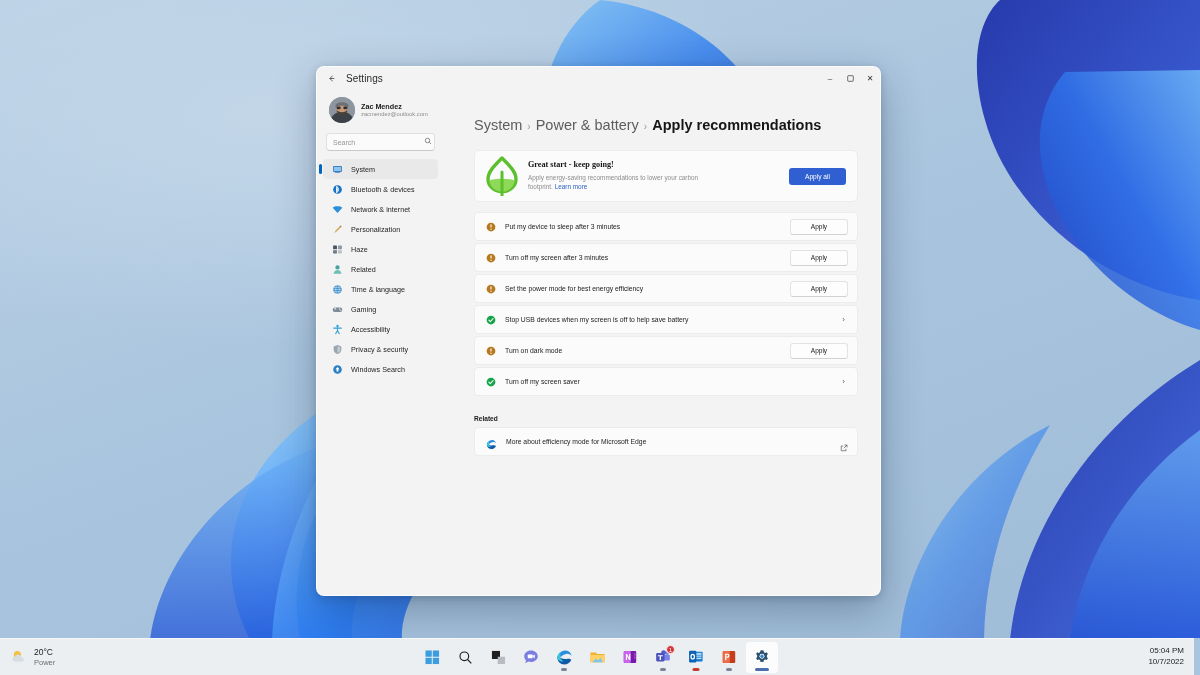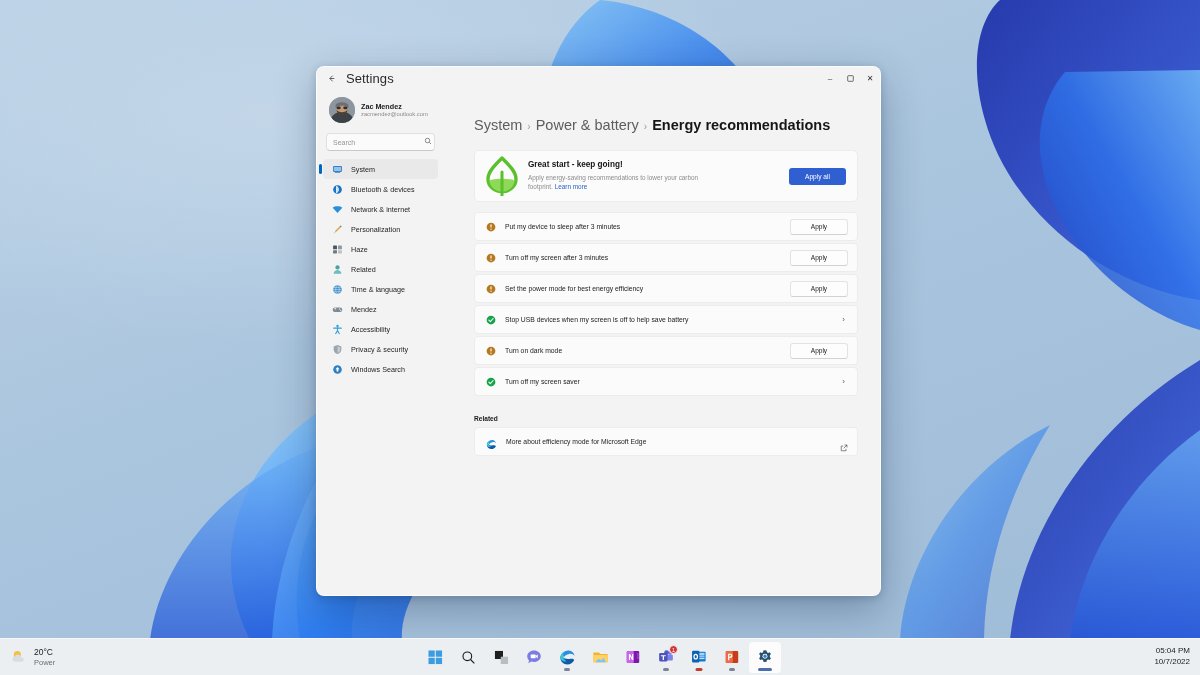--- a/index.html
+++ b/index.html
@@ -36,21 +36,21 @@
     height: 22px; flex: 0 0 22px;
     display: flex; align-items: center;
     background: #f3f3f3;
     padding-left: 7px;
   }
   .back-btn {
     width: 15px; height: 15px; border-radius: 3px;
     display: flex; align-items: center; justify-content: center;
     color: #4a4a4a; font-size: 9px; line-height: 1;
   }
-  .title-text { font-size: 13px; color: #2b2b2b; margin-left: 7px; letter-spacing: .1px; }
+  .title-text { font-size: 10px; color: #2b2b2b; margin-left: 7px; letter-spacing: .1px; }
   .win-controls { margin-left: auto; display: flex; height: 22px; }
   .win-ctl {
     width: 20px; height: 22px;
     display: flex; align-items: center; justify-content: center;
     color: #333; font-size: 8px;
   }
 
   .window-body { flex: 1; display: flex; min-height: 0; }
 
   
@@ -121,21 +121,21 @@
     background: #fbfbfb;
     border: 1px solid #ececec;
     border-radius: 5px;
     height: 52px;
     display: flex; align-items: center;
     padding: 0 11px 0 7px;
     margin-bottom: 10px;
   }
   .leaf { width: 40px; height: 44px; flex: 0 0 40px; display:flex; align-items:center; justify-content:center; }
   .hero-text { margin-left: 6px; flex: 1; min-width: 0; }
-  .hero-title { font-size: 8.2px; font-weight: bold; color: #141414; line-height: 1.3; }
+  .hero-title { font-size: 8.2px; font-weight: bold; color: #141414; line-height: 1.3; font-family: Liberation Serif, serif; }
   .hero-desc { font-size: 6.4px; color: #8d8d8d; line-height: 1.45; margin-top: 2px; max-width: 178px; }
   .hero-link { color: #2c62c4; }
   .apply-all {
     width: 57px; height: 17px; flex: 0 0 57px;
     background: #2f5fd0; color: #fff;
     border: none; border-radius: 3px;
     font-family: inherit; font-size: 6.6px;
     display: flex; align-items: center; justify-content: center;
   }
 
@@ -165,21 +165,21 @@
   .related-row {
     background: #fbfbfb; border: 1px solid #ececec; border-radius: 4px;
     height: 29px; display: flex; align-items: center; padding: 0 9px 0 11px;
   }
   .edge-ico { width: 11px; height: 11px; flex: 0 0 11px; }
   .related-label { font-size: 6.8px; color: #1c1c1c; margin-left: 9px; flex: 1; }
   .ext-ico { width: 8px; height: 8px; color: #4a4a4a; padding-right: 2px; }
 
   
   #taskbar {
-    position: absolute; left: 0; right: 0; bottom: 0; height: 37px;
+    position: absolute; left: 0; right: 6px; bottom: 0; height: 37px;
     background: #f3f3f3e8;
     backdrop-filter: blur(18px);
     border-top: 1px solid rgba(255,255,255,.55);
     display: flex; align-items: center;
   }
   .weather { display: flex; align-items: center; gap: 6px; padding-left: 10px; width: 200px; }
   .weather-ico { width: 18px; height: 18px; }
   .weather-temp { font-size: 8.5px; color: #1b1b1b; line-height: 1.25; }
   .weather-cond { font-size: 7.5px; color: #6c6c6c; line-height: 1.25; }
 
@@ -379,21 +379,21 @@
         </div>
         <div class="nav-item">
           <span class="nav-ico">
               <svg viewBox="0 0 16 16">
                 <rect x="1" y="5" width="14" height="6.6" rx="3.2" fill="#7e8a96"></rect>
                 <circle cx="11.2" cy="7.3" r="0.95" fill="#e8eef3"></circle>
                 <circle cx="12.8" cy="9.2" r="0.95" fill="#e8eef3"></circle>
                 <path d="M3.3 6.7 H6.1 M4.7 5.3 V8.1" stroke="#e8eef3" stroke-width="1.1"></path>
               </svg>
             </span>
-          <span>Mendez</span>
+          <span>Gaming</span>
         </div>
         <div class="nav-item">
           <span class="nav-ico">
               <svg viewBox="0 0 16 16">
                 <circle cx="8" cy="2.9" r="1.7" fill="#2f9fd6"></circle>
                 <path d="M2.5 6 H13.5" stroke="#2f9fd6" stroke-width="1.5" stroke-linecap="round"></path>
                 <path d="M8 5.5 V9.4 M8 9.4 L5.4 14 M8 9.4 L10.6 14" stroke="#2f9fd6" stroke-width="1.5" stroke-linecap="round" fill="none"></path>
               </svg>
             </span>
           <span>Accessibility</span>
@@ -419,21 +419,21 @@
       </div>
     </div>
 
     <div class="content">
 
       <div class="breadcrumb">
         <span class="crumb">System</span>
         <span class="crumb-sep">›</span>
         <span class="crumb">Power &amp; battery</span>
         <span class="crumb-sep">›</span>
-        <span class="crumb current">Energy recommendations</span>
+        <span class="crumb current">Apply recommendations</span>
       </div>
 
       <div class="hero">
         <div class="leaf">
           <svg width="34" height="40" viewBox="0 0 34 40">
             <path d="M17 2 C25 10 31 16 31 23 C31 30.2 24.7 35.6 17 35.6 C9.3 35.6 3 30.2 3 23 C3 16 9 10 17 2 Z" fill="none" stroke="#5bbf2e" stroke-width="3.4" stroke-linejoin="round"></path>
             <path d="M4.3 24.5 C9 22.2 25 22.2 29.7 24.5 C29 31 23.6 35.6 17 35.6 C10.4 35.6 5 31 4.3 24.5 Z" fill="#8ed957"></path>
             <path d="M17 16 V39.4" stroke="#5bbf2e" stroke-width="3" stroke-linecap="round"></path>
           </svg>
         </div>

